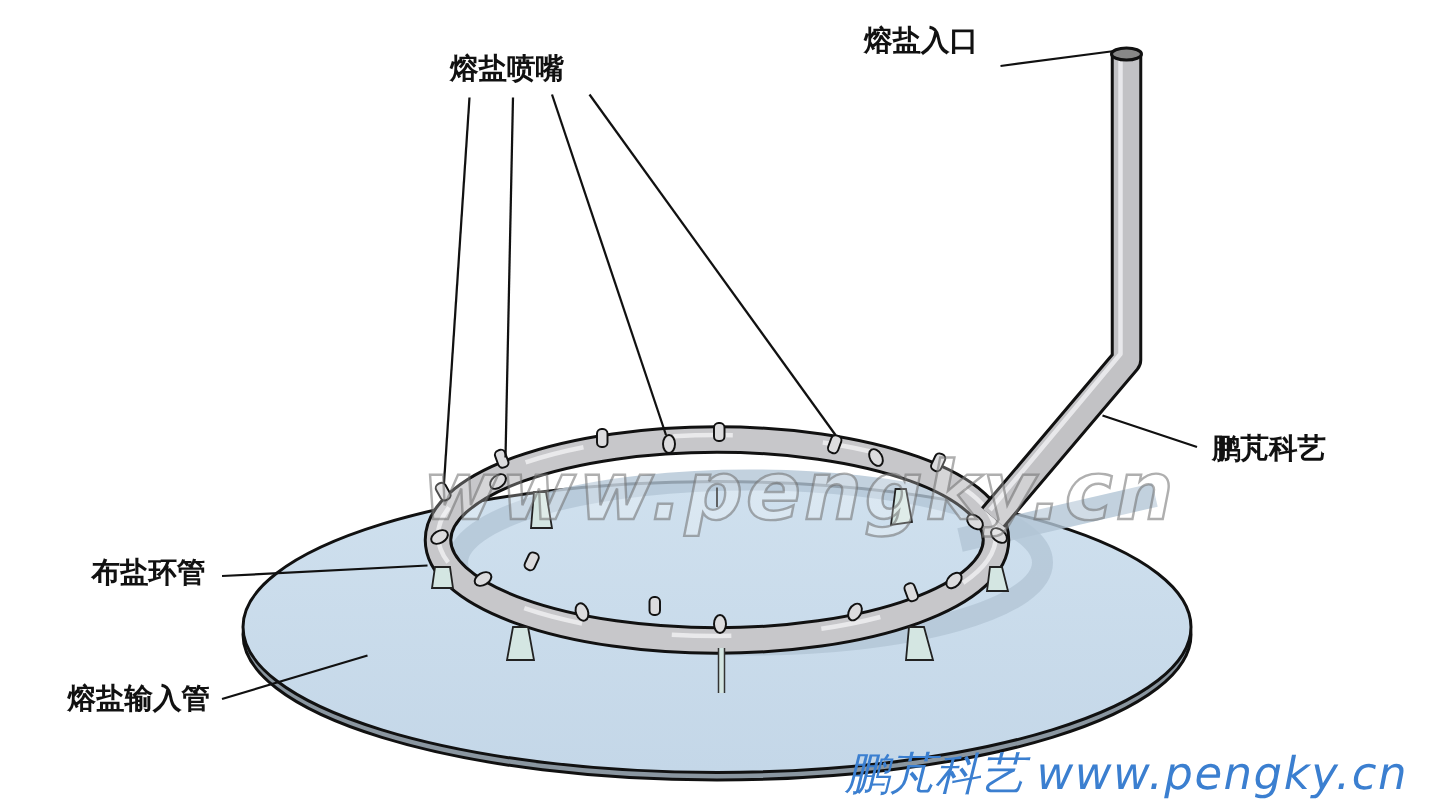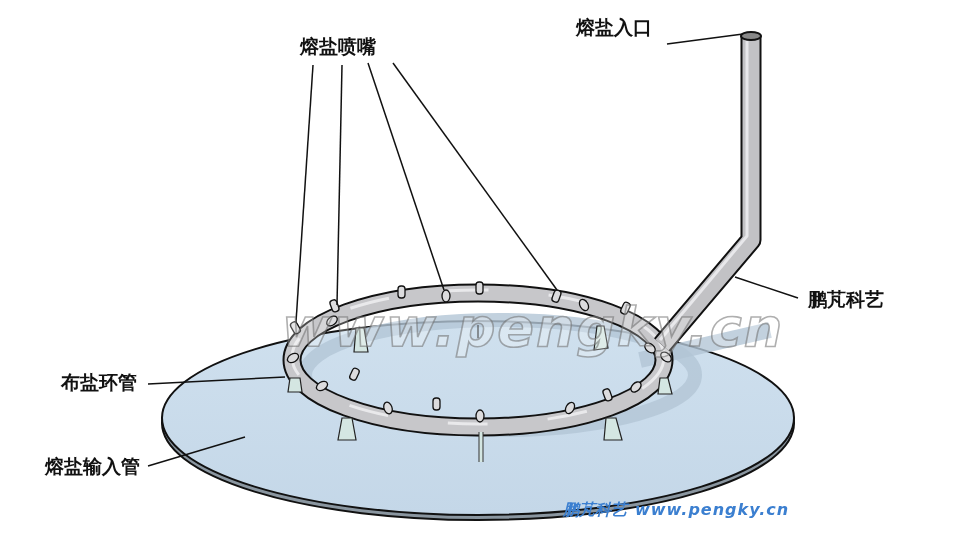--- a/index.html
+++ b/index.html
@@ -11,22 +11,22 @@
       font-size: 19px;
       font-weight: bold;
       color: #111111;
       white-space: nowrap;
       line-height: 1;
       letter-spacing: 0px;
     }
     .footer {
       position: absolute;
       left: 563px; top: 502px;
-      font-size: 16px;
-      font-weight: bold;
+      font-size: 30px;
+      font-weight: normal;
       font-style: italic;
       color: #3b7fd0;
       white-space: nowrap;
       font-family: "DejaVu Sans", sans-serif;
       line-height: 1;
     }
     .footer .url { margin-left: 8px; letter-spacing: 1px; }
     .watermark {
       position: absolute;
       left: 282px; top: 301px;

